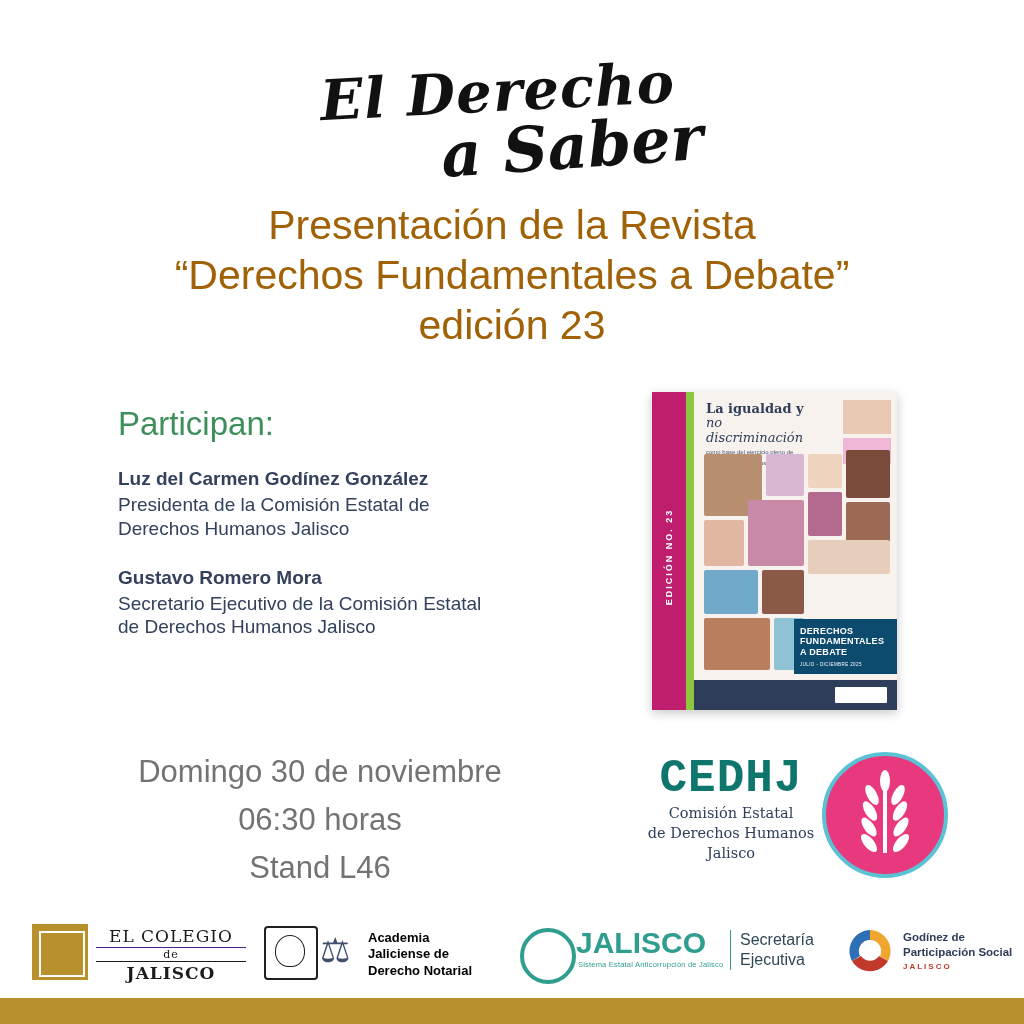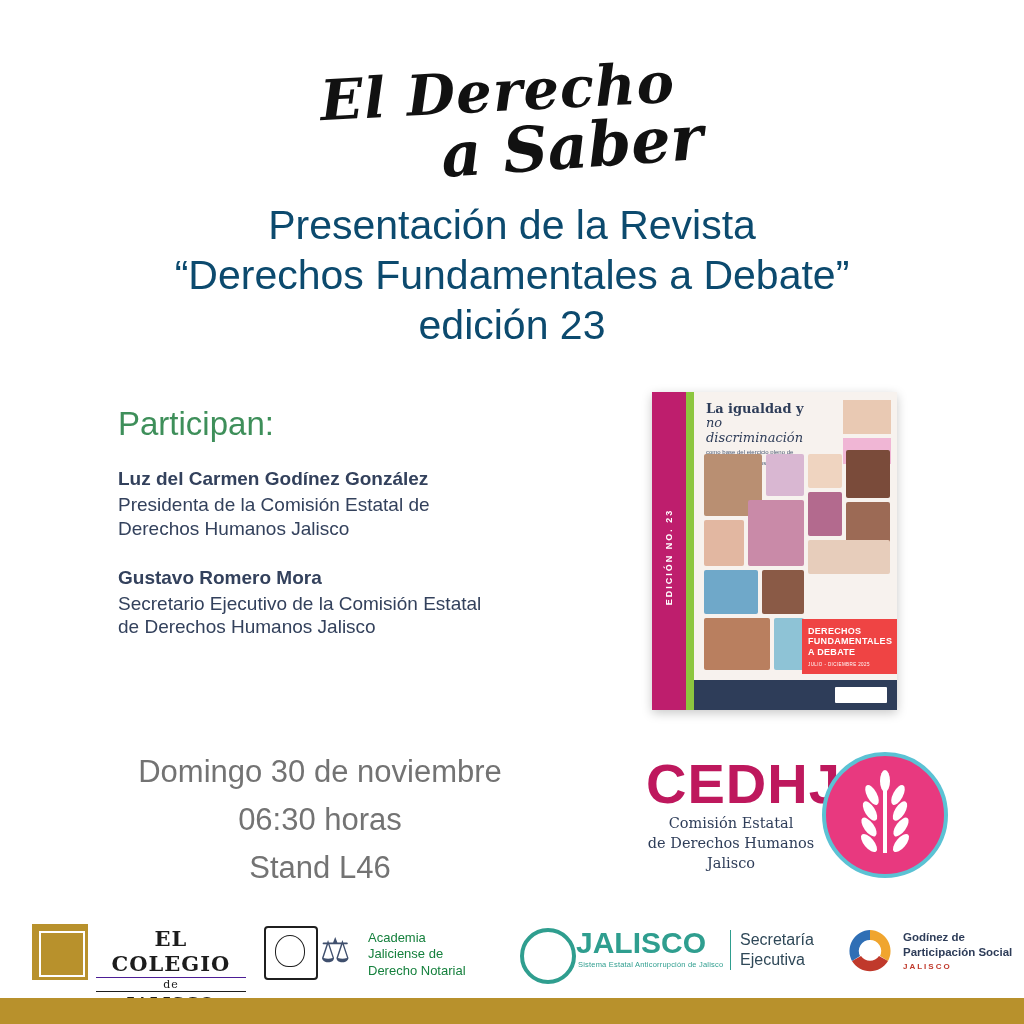--- a/index.html
+++ b/index.html
@@ -51,21 +51,21 @@
 
   
   .headline {
     position: absolute;
     top: 200px;
     left: 0;
     width: 1024px;
     text-align: center;
     font-size: 41px;
     line-height: 1.22;
-    color: #0c4a6e;
+    color: #a16207;
     font-weight: 400;
   }
   .headline div { white-space: nowrap; }
 
   
   .participan-label {
     position: absolute;
     top: 405px;
     left: 118px;
     font-size: 33px;
@@ -170,24 +170,24 @@
   }
   .mag-swatch { position: absolute; }
   .mag-photos { position: absolute; left: 6px; top: 62px; width: 190px; }
   .ph {
     position: absolute;
     border-radius: 2px;
     background: #c9a08a;
   }
   .mag-banner {
     position: absolute;
-    left: 108px;
+    left: 100px;
     bottom: 36px;
     width: 92px;
-    background: #ef4444;
+    background: #0c4a6e;
     color: #fff;
     padding: 7px 6px;
   }
   .mag-banner .b1 {
     font-size: 9px;
     font-weight: bold;
     line-height: 1.15;
     letter-spacing: .3px;
   }
   .mag-banner .b2 {
@@ -217,24 +217,24 @@
     width: 300px;
     height: 130px;
   }
   .cedhj-text {
     position: absolute;
     left: 0; top: 4px;
     width: 170px;
     text-align: center;
   }
   .cedhj-text .big {
-    font-family: Liberation Sans, sans-serif;
-    font-size: 56px;
-    font-weight: bold;
-    color: #be185d;
+    font-family: Liberation Mono, monospace;
+    font-size: 46px;
+    font-weight: bold;
+    color: #0f766e;
     letter-spacing: 1px;
     line-height: 1;
   }
   .cedhj-text .sub {
     font-family: "DejaVu Serif", serif;
     font-size: 14.5px;
     color: #2e3d59;
     line-height: 1.18;
     margin-top: 3px;
   }
@@ -274,21 +274,21 @@
     position: absolute; left: 7px; top: 7px;
     width: 42px; height: 42px;
     border: 2px solid #ffffff;
   }
   .sp-colegio .txt {
     position: absolute; left: 64px; top: 4px;
     width: 150px; text-align: center;
     font-family: "DejaVu Serif", serif;
     color: #1c1c1c;
   }
-  .sp-colegio .l1 { font-size: 21px; font-weight: bold; letter-spacing: 1px; }
+  .sp-colegio .l1 { font-size: 17px; font-weight: normal; letter-spacing: 1px; }
   .sp-colegio .l2 { font-size: 11px; letter-spacing: 1px; border-bottom: 1px solid #1c1c1c; border-top: 1px solid #4c1d95; margin: 1px 0; }
   .sp-colegio .l3 { font-size: 17px; font-weight: bold; letter-spacing: 1px; }
 
   .sp-notarial { left: 264px; top: 12px; width: 230px; height: 56px; }
   .sp-notarial .emblem {
     position: absolute; left: 0; top: 2px;
     width: 50px; height: 50px;
     border: 2px solid #1f1f1f;
     border-radius: 4px;
   }
@@ -301,22 +301,22 @@
   .sp-notarial .ac-icon {
     position: absolute; left: 56px; top: 6px;
     width: 42px; height: 42px;
     color: #3f4f6d;
     font-size: 34px;
     font-family: "DejaVu Serif", serif;
   }
   .sp-notarial .n-txt {
     position: absolute; left: 104px; top: 6px;
     font-size: 13px;
-    font-weight: normal;
-    color: #15803d;
+    font-weight: bold;
+    color: #000000;
     line-height: 1.25;
   }
 
   .sp-seajal { left: 520px; top: 12px; width: 300px; height: 58px; }
   .sp-seajal .gear {
     position: absolute; left: 0; top: 4px;
     width: 48px; height: 48px;
     border: 4px solid #2f9e8f;
     border-radius: 50%;
   }

